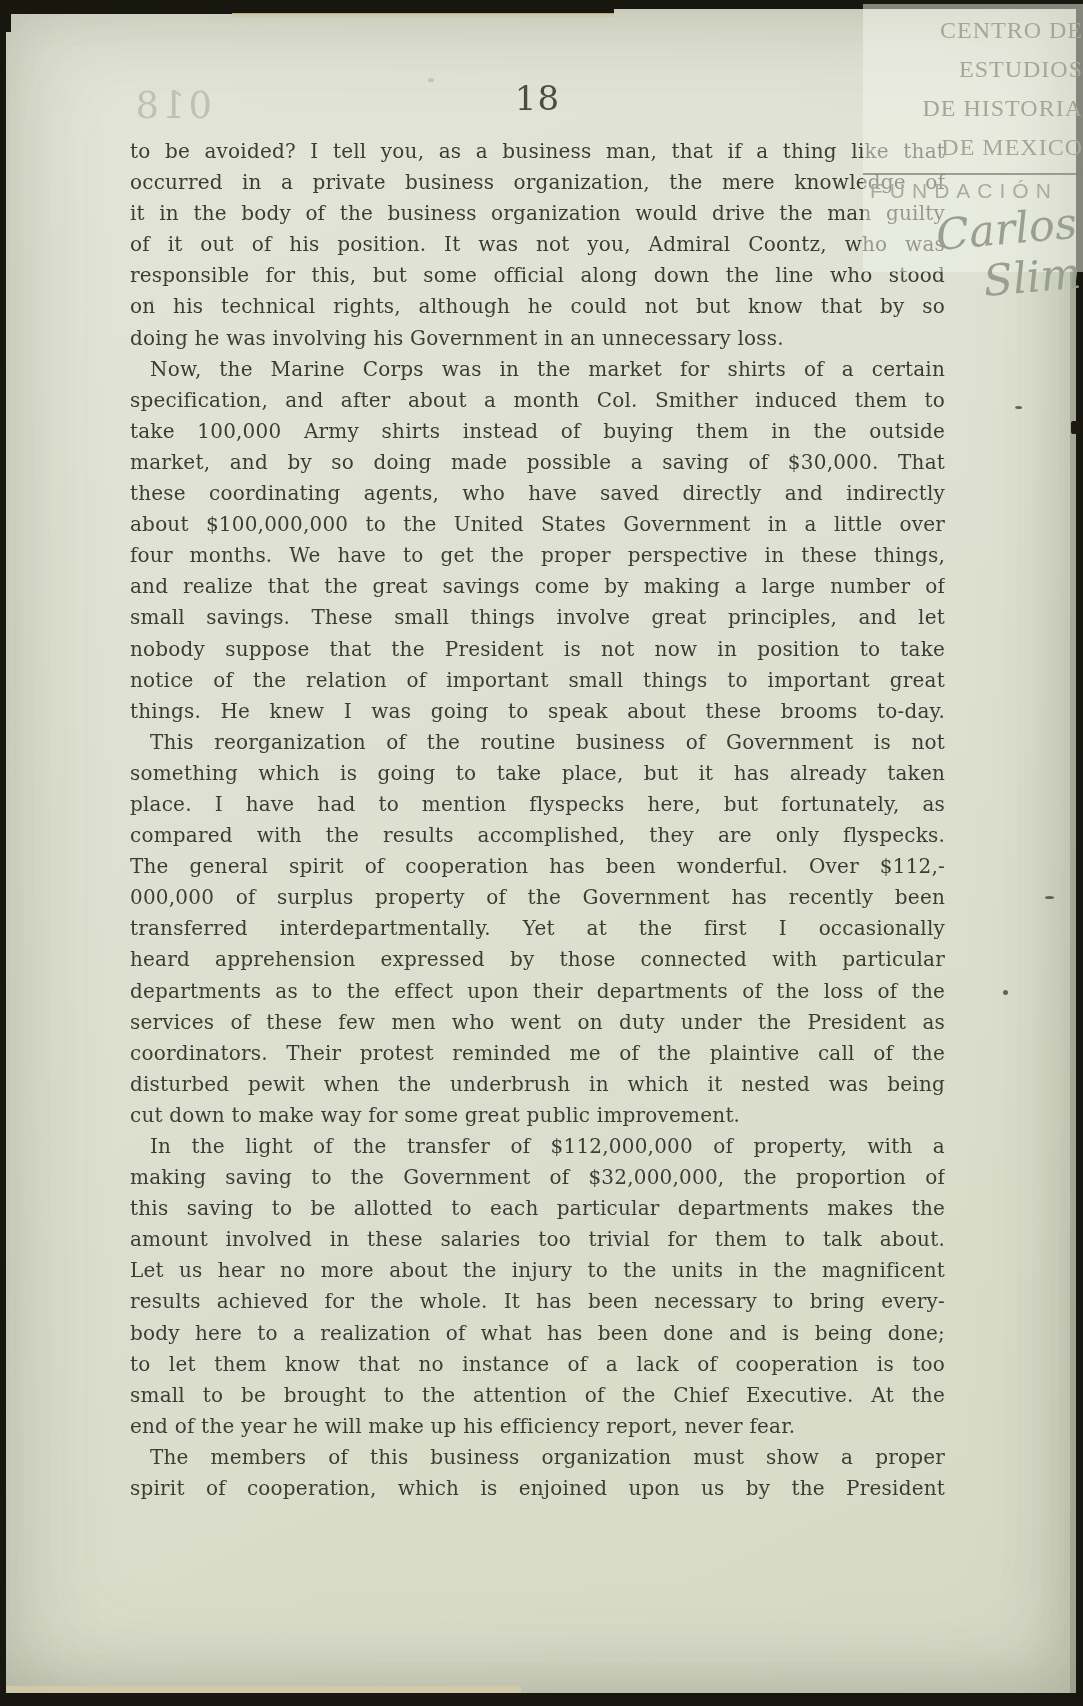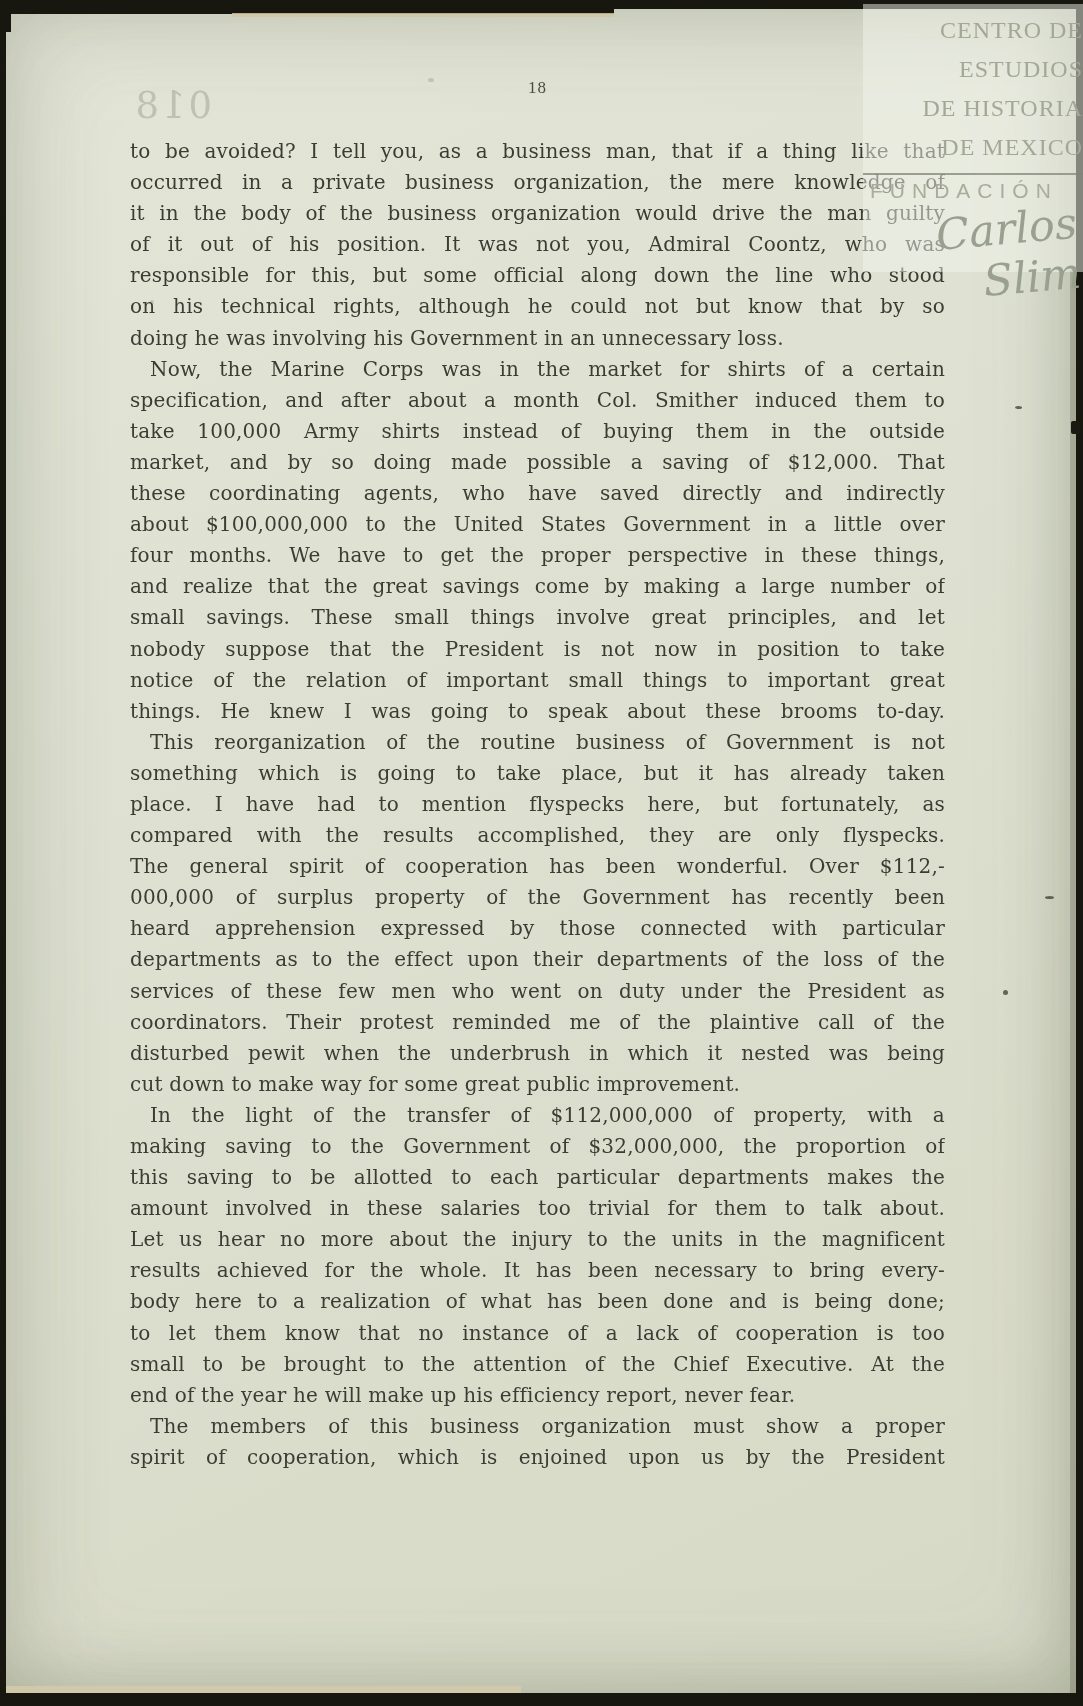--- a/index.html
+++ b/index.html
@@ -26,21 +26,21 @@
   #edge-bottom      { left:0; top:1693px; width:1083px; height:13px; }
   .tan { position:absolute; background:#cfc7a5; opacity:.85; }
   #tan-top    { left:232px; top:13px; width:382px; height:4px; }
   #tan-bottom { left:6px; top:1686px; width:515px; height:7px; background:#d4cba9; }
   #right-inner-shade { position:absolute; left:1070px; top:270px; width:6px; height:1423px;
     background:rgba(88,92,72,0.28); }
 
   
   #folio {
     position:absolute; left:130px; top:78px; width:815px;
-    text-align:center; font-size:17px; letter-spacing:1px; color:#4b4d42;font-family:Liberation Serif, serif;
+    text-align:center; font-size:34px; letter-spacing:1px; color:#4b4d42;
   }
   #stamp {
     position:absolute; left:122px; top:84px; width:90px;
     font-size:37px; letter-spacing:3px; color:rgba(118,124,106,0.32);
     transform:scaleX(-1);
   }
 
   
   #page-text {
     position:absolute; left:130px; top:136px; width:815px;
@@ -103,35 +103,36 @@
       <div class="line">to be avoided?  I tell you, as a business man, that if a thing like that</div>
       <div class="line">occurred in a private business organization, the mere knowledge of</div>
       <div class="line">it in the body of the business organization would drive the man guilty</div>
       <div class="line">of it out of his position.  It was not you, Admiral Coontz, who was</div>
       <div class="line">responsible for this, but some official along down the line who stood</div>
       <div class="line">on his technical rights, although he could not but know that by so</div>
       <div class="line no-stretch">doing he was involving his Government in an unnecessary loss.</div>
       <div class="line indent">Now, the Marine Corps was in the market for shirts of a certain</div>
       <div class="line">specification, and after about a month Col. Smither induced them to</div>
       <div class="line">take 100,000 Army shirts instead of buying them in the outside</div>
-      <div class="line">market, and by so doing made possible a saving of $12,000.  That</div>
+      <div class="line">market, and by so doing made possible a saving of $30,000.  That</div>
       <div class="line">these coordinating agents, who have saved directly and indirectly</div>
       <div class="line">about $100,000,000 to the United States Government in a little over</div>
       <div class="line">four months.  We have to get the proper perspective in these things,</div>
       <div class="line">and realize that the great savings come by making a large number of</div>
       <div class="line">small savings.  These small things involve great principles, and let</div>
       <div class="line">nobody suppose that the President is not now in position to take</div>
       <div class="line">notice of the relation of important small things to important great</div>
       <div class="line">things.  He knew I was going to speak about these brooms to-day.</div>
       <div class="line indent">This reorganization of the routine business of Government is not</div>
       <div class="line">something which is going to take place, but it has already taken</div>
       <div class="line">place.  I have had to mention flyspecks here, but fortunately, as</div>
       <div class="line">compared with the results accomplished, they are only flyspecks.</div>
       <div class="line">The general spirit of cooperation has been wonderful.  Over $112,-</div>
       <div class="line">000,000 of surplus property of the Government has recently been</div>
+      <div class="line">transferred interdepartmentally.  Yet at the first I occasionally</div>
       <div class="line">heard apprehension expressed by those connected with particular</div>
       <div class="line">departments as to the effect upon their departments of the loss of the</div>
       <div class="line">services of these few men who went on duty under the President as</div>
       <div class="line">coordinators.  Their protest reminded me of the plaintive call of the</div>
       <div class="line">disturbed pewit when the underbrush in which it nested was being</div>
       <div class="line no-stretch">cut down to make way for some great public improvement.</div>
       <div class="line indent">In the light of the transfer of $112,000,000 of property, with a</div>
       <div class="line">making saving to the Government of $32,000,000, the proportion of</div>
       <div class="line">this saving to be allotted to each particular departments makes the</div>
       <div class="line">amount involved in these salaries too trivial for them to talk about.</div>

